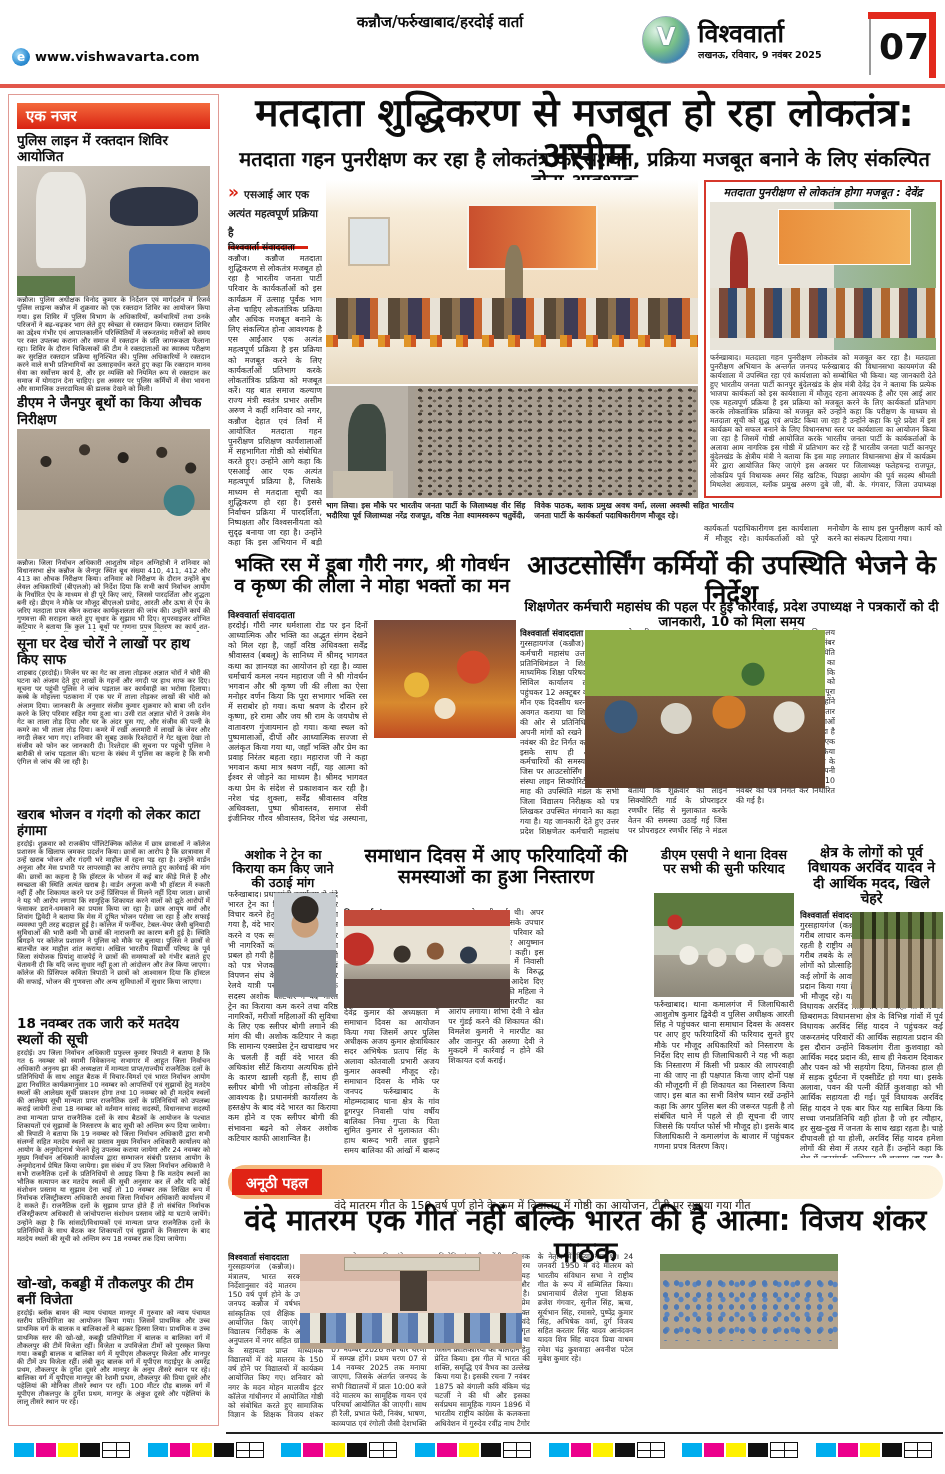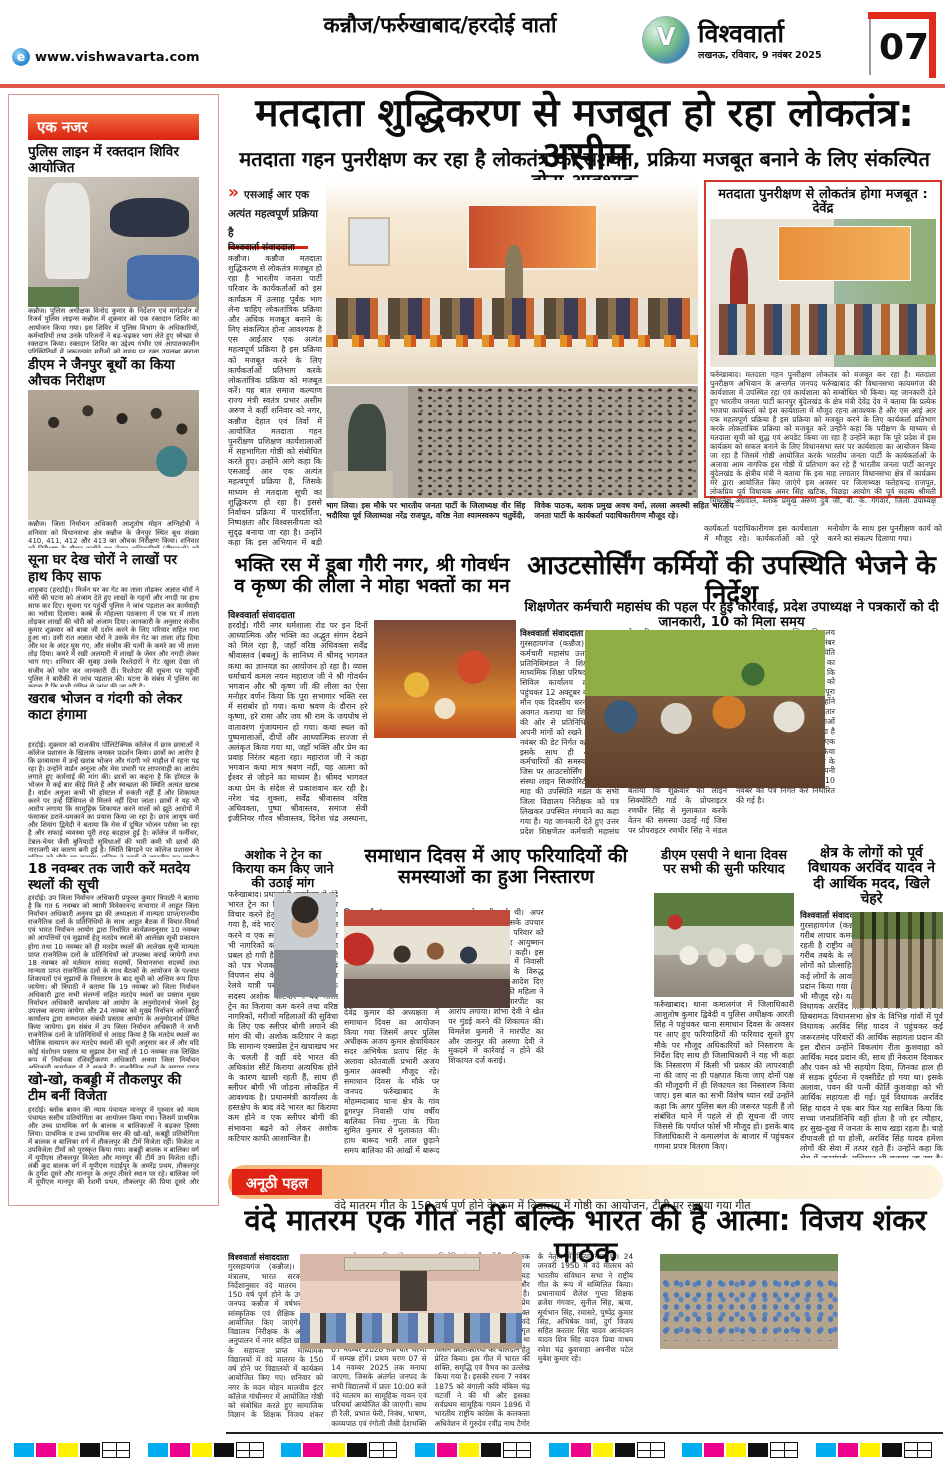--- a/index.html
+++ b/index.html
@@ -12,22 +12,22 @@
   .tiny{font-size:6.9px;line-height:1.17;}
   .byl{font-weight:bold;font-size:9px;color:#0c0c0c;}
   .cols2{column-count:2;column-gap:9px;}
   .cols3{column-count:3;column-gap:9px;}
   .cols4{column-count:4;column-gap:9px;}
   .cols7{column-count:7;column-gap:8px;}
   .photo{position:absolute;overflow:hidden;background:#ccc;}
   .photo-rel{position:relative;overflow:hidden;background:#ccc;width:100%;}
   .pd{position:absolute;}
   .red-rule{background:#e2564a;}
-  #sidebar{position:absolute;left:8px;top:94px;width:211px;height:1112px;
-           border:1px solid #e09a94;box-sizing:border-box;padding:19px;display:flex;flex-direction:column;}
+  #sidebar{position:absolute;left:8px;top:94px;width:211px;height:1332px;
+           border:1px solid #e09a94;box-sizing:border-box;padding:8px;display:flex;flex-direction:column;}
   .s-band{height:26px;background:linear-gradient(180deg,#f46a3c,#d92312);color:#fff;font-weight:bold;
           font-size:15px;line-height:26px;padding-left:9px;box-sizing:border-box;}
   .s-story{display:flex;flex-direction:column;overflow:hidden;}
   .s-head{font-weight:bold;font-size:13.5px;line-height:1.2;padding:3px 0 2px 0;color:#0c0c0c;}
   .s-body{flex:1;overflow:hidden;text-align:justify;}
   .box{position:absolute;border:2px solid #d6372b;box-sizing:border-box;padding:4px;background:#fff;}
   .strip{background:linear-gradient(90deg,#f3b577,#fbeccd 60%,#fdf3de);border-radius:17px;
          display:flex;align-items:center;}
   .strip-label{background:#e02315;color:#fff;font-weight:bold;font-size:14.5px;
                padding:3px 14px;margin-left:4px;}
@@ -43,21 +43,21 @@
   .pagenum span{display:inline-block;border-left:2px solid #9a9a9a;padding-left:8px;
                 font-size:36px;font-weight:bold;line-height:56px;color:#111;}
   .quote-mark{color:#d92312;font-size:17px;font-weight:bold;}
   .quote-txt{font-weight:bold;font-size:10.5px;line-height:1.3;color:#222;}
 </style>
 </head>
 <body>
 
 <div id="page">
 
-  <div class="abs ctr hl" style="left:230px;top:14px;width:420px;font-size:21px;">कन्नौज/फर्रुखाबाद/हरदोई वार्ता</div>
+  <div class="abs ctr hl" style="left:230px;top:14px;width:420px;font-size:15px;">कन्नौज/फर्रुखाबाद/हरदोई वार्ता</div>
 
   <div class="abs" style="left:12px;top:48px;display:flex;align-items:center;gap:5px;">
     <span style="width:18px;height:18px;border-radius:50%;display:inline-block;
                  background:radial-gradient(circle at 35% 35%,#9fd8f7,#2f8fd4 60%,#1b6fb0);
                  color:#fff;font-weight:bold;font-size:12px;text-align:center;line-height:18px;">e</span>
     <span class="hl" style="font-size:13px;">www.vishwavarta.com</span>
   </div>
 
   <div class="abs" style="left:642px;top:16px;display:flex;gap:8px;align-items:center;">
     <span style="width:46px;height:46px;border-radius:50%;display:inline-block;position:relative;
@@ -103,21 +103,21 @@
             linear-gradient(#0000 62%,#ddd5c5 62%),
             linear-gradient(180deg,#b3a696,#8d8070);"></div>
       <div class="s-body tiny">कन्नौज। जिला निर्वाचन अधिकारी आशुतोष मोहन अग्निहोत्री ने शनिवार को विधानसभा क्षेत्र कन्नौज के जैनपुर स्थित बूथ संख्या 410, 411, 412 और 413 का औचक निरीक्षण किया। शनिवार को निरीक्षण के दौरान उन्होंने बूथ लेवल अधिकारियों (बीएलओ) को निर्देश दिया कि सभी कार्य निर्वाचन आयोग के निर्धारित ऐप के माध्यम से ही पूरे किए जाएं, जिससे पारदर्शिता और शुद्धता बनी रहे। डीएम ने मौके पर मौजूद बीएलओ प्रमोद, आरती और ऊषा से ऐप के जरिए मतदाता प्रपत्र स्कैन कराकर कार्यकुशलता की जांच की। उन्होंने कार्य की गुणवत्ता की सराहना करते हुए सुधार के सुझाव भी दिए। सुपरवाइजर शोभित कटियार ने बताया कि कुल 11 बूथों पर गणना प्रपत्र वितरण का कार्य शत-प्रतिशत पूर्ण कर लिया गया है। डीएम ने कहा कि विशेष प्रगाढ़ पुनरीक्षण (एसआईआर) अभियान के तहत सभी कार्य पारदर्शिता और जिम्मेदारी के साथ पूरे किए जाएं।</div>
     </div>
 
     <div class="s-story" style="height:172px;align-items:center;">
       <div class="s-head">सूना घर देख चोरों ने लाखों पर हाथ किए साफ</div>
       <div class="s-body tiny">शाहबाद (हरदोई)। मिर्जन घर का गेट का ताला तोड़कर अज्ञात चोरों ने चोरी की घटना को अंजाम देते हुए लाखों के गहनों और नगदी पर हाथ साफ कर दिए। सूचना पर पहुंची पुलिस ने जांच पड़ताल कर कार्यवाही का भरोसा दिलाया। कस्बे के मोहल्ला पठकाना में एक घर में ताला तोड़कर लाखों की चोरी को अंजाम दिया। जानकारी के अनुसार संजीव कुमार शुक्रवार को बाबा जी दर्शन करने के लिए परिवार सहित गया हुआ था। उसी रात अज्ञात चोरों ने उसके मेन गेट का ताला तोड़ दिया और घर के अंदर घुस गए, और संजीव की पत्नी के कमरे का भी ताला तोड़ दिया। कमरे में रखी अलमारी में लाखों के जेवर और नगदी लेकर भाग गए। शनिवार की सुबह उसके रिश्तेदारों ने गेट खुला देखा तो संजीव को फोन कर जानकारी दी। रिश्तेदार की सूचना पर पहुंची पुलिस ने बारीकी से जांच पड़ताल की। घटना के संबंध में पुलिस का कहना है कि सभी एंगिल से जांच की जा रही है।</div>
     </div>
 
-    <div class="s-story" style="height:210px;gap:16px;">
+    <div class="s-story" style="height:210px;">
       <div class="s-head">खराब भोजन व गंदगी को लेकर काटा हंगामा</div>
       <div class="s-body tiny">हरदोई। शुक्रवार को राजकीय पॉलिटेक्निक कॉलेज में छात्र छात्राओं ने कॉलेज प्रशासन के खिलाफ जमकर प्रदर्शन किया। छात्रों का आरोप है कि छात्रावास में उन्हें खराब भोजन और गंदगी भरे माहौल में रहना पड़ रहा है। उन्होंने वार्डन अनूजा और मेस प्रभारी पर लापरवाही का आरोप लगाते हुए कार्रवाई की मांग की। छात्रों का कहना है कि हॉस्टल के भोजन में कई बार कीड़े मिले हैं और स्वच्छता की स्थिति अत्यंत खराब है। वार्डन अनूजा कभी भी हॉस्टल में रुकती नहीं हैं और शिकायत करने पर उन्हें प्रिंसिपल से मिलने नहीं दिया जाता। छात्रों ने यह भी आरोप लगाया कि सामूहिक शिकायत करने वालों को झूठे आरोपों में फंसाकर डराने-धमकाने का प्रयास किया जा रहा है। छात्र आयुष वर्मा और शिवांग द्विवेदी ने बताया कि मेस में दूषित भोजन परोसा जा रहा है और सफाई व्यवस्था पूरी तरह बदहाल हुई है। कॉलेज में फर्नीचर, टेबल-चेयर जैसी बुनियादी सुविधाओं की भारी कमी भी छात्रों की नाराजगी का कारण बनी हुई है। स्थिति बिगड़ने पर कॉलेज प्रशासन ने पुलिस को मौके पर बुलाया। पुलिस ने छात्रों से बातचीत कर माहौल शांत कराया। अखिल भारतीय विद्यार्थी परिषद के पूर्व जिला संयोजक प्रियांशु वाजपेई ने छात्रों की समस्याओं को गंभीर बताते हुए चेतावनी दी कि यदि जल्द सुधार नहीं हुआ तो आंदोलन और तेज किया जाएगा। कॉलेज की प्रिंसिपल कविता त्रिपाठी ने छात्रों को आश्वासन दिया कि हॉस्टल की सफाई, भोजन की गुणवत्ता और अन्य सुविधाओं में सुधार किया जाएगा।</div>
     </div>
 
     <div class="s-story" style="height:262px;">
       <div class="s-head">18 नवम्बर तक जारी करें मतदेय स्थलों की सूची</div>
       <div class="s-body tiny">हरदोई। उप जिला निर्वाचन अधिकारी प्रफुल्ल कुमार त्रिपाठी ने बताया है कि गत 6 नवम्बर को स्वामी विवेकानन्द सभागार में आहूत जिला निर्वाचन अधिकारी अनुनय झा की अध्यक्षता में मान्यता प्राप्त/राज्यीय राजनैतिक दलों के प्रतिनिधियों के साथ आहूत बैठक में विचार-विमर्श एवं भारत निर्वाचन आयोग द्वारा निर्धारित कार्यक्रमानुसार 10 नवम्बर को आपत्तियों एवं सुझावों हेतु मतदेय स्थलों की आलेख्य सूची प्रकाशन होगा तथा 10 नवम्बर को ही मतदेय स्थलों की आलेख्य सूची मान्यता प्राप्त राजनैतिक दलों के प्रतिनिधियों को उपलब्ध कराई जायेगी तथा 18 नवम्बर को वर्तमान सांसद सदस्यों, विधानसभा सदस्यों तथा मान्यता प्राप्त राजनैतिक दलों के साथ बैठकों के आयोजन के पश्चात शिकायतों एवं सुझावों के निस्तारण के बाद सूची को अन्तिम रूप दिया जायेगा। श्री त्रिपाठी ने बताया कि 19 नवम्बर को जिला निर्वाचन अधिकारी द्वारा सभी संलग्नों सहित मतदेय स्थलों का प्रस्ताव मुख्य निर्वाचन अधिकारी कार्यालय को आयोग के अनुमोदनार्थ भेजने हेतु उपलब्ध कराया जायेगा और 24 नवम्बर को मुख्य निर्वाचन अधिकारी कार्यालय द्वारा सम्भाजन संबंधी प्रस्ताव आयोग के अनुमोदनार्थ प्रेषित किया जायेगा। इस संबंध में उप जिला निर्वाचन अधिकारी ने सभी राजनैतिक दलों के प्रतिनिधियों से आग्रह किया है कि मतदेय स्थलों का भौतिक सत्यापन कर मतदेय स्थलों की सूची अनुसार कर लें और यदि कोई संशोधन प्रस्ताव या सुझाव देना चाहें तो 10 नवम्बर तक लिखित रूप में निर्वाचक रजिस्ट्रीकरण अधिकारी अथवा जिला निर्वाचन अधिकारी कार्यालय में दे सकते हैं। राजनैतिक दलों के सुझाव प्राप्त होते हैं तो संबंधित निर्वाचक रजिस्ट्रीकरण अधिकारी से जांचोपरान्त संशोधन प्रस्ताव जोड़े या घटाये जायेंगे। उन्होंने कहा है कि सांसदों/विधायकों एवं मान्यता प्राप्त राजनैतिक दलों के प्रतिनिधियों के साथ बैठक कर शिकायतों एवं सुझावों के निस्तारण के बाद मतदेय स्थलों की सूची को अन्तिम रूप 18 नवम्बर तक दिया जायेगा।</div>
     </div>
 
     <div class="s-story" style="height:146px;">
@@ -148,21 +148,21 @@
 
   <div class="photo" style="left:326px;top:386px;width:372px;height:112px;background:linear-gradient(90deg,#b9b2a8 0 22%,#a59d92 22%);">
     <span class="pd" style="right:0;top:0;width:76%;height:100%;background-color:#a79d90;background-image:radial-gradient(#3c362e 1.6px,transparent 2.2px),radial-gradient(#6e6356 1.6px,transparent 2.2px);background-size:10px 8px,13px 10px;"></span>
     <span class="pd" style="left:6%;top:16%;width:10%;height:70%;background:#3f4a42;border-radius:40% 40% 0 0;"></span>
     <span class="pd" style="left:2%;bottom:0;width:16%;height:24%;background:#c8bfae;"></span>
   </div>
 
   <div class="abs body-t cols3" style="left:326px;top:501px;width:616px;height:26px;font-size:7.8px;font-weight:bold;">भाग लिया। इस मौके पर भारतीय जनता पार्टी के जिलाध्यक्ष वीर सिंह भदौरिया पूर्व जिलाध्यक्ष नरेंद्र राजपूत, वरिष्ठ नेता श्यामस्वरूप चतुर्वेदी, विवेक पाठक, ब्लाक प्रमुख अवध वर्मा, लल्ला अवस्थी सहित भारतीय जनता पार्टी के कार्यकर्ता पदाधिकारीगण मौजूद रहे।</div>
 
   <div class="box" style="left:704px;top:180px;width:238px;height:318px;">
-    <div class="ctr hl" style="font-size:13px;padding:1px 0 3px 0;">मतदाता पुनरीक्षण से लोकतंत्र होगा मजबूत : देवेंद्र</div>
+    <div class="ctr hl" style="font-size:11px;padding:1px 0 3px 0;font-style:italic;">मतदाता पुनरीक्षण से लोकतंत्र होगा मजबूत : देवेंद्र</div>
     <div class="photo-rel" style="height:148px;background:linear-gradient(90deg,#e8e4da 0 55%,#9fb9a2 55%,#8fae74);">
       <span class="pd" style="left:30%;top:5%;width:58%;height:36%;background:linear-gradient(90deg,#e98f3c,#f3b25c);border:1px solid #fff;"></span>
       <span class="pd" style="left:9%;top:20%;width:8%;height:52%;background:#a03028;border-radius:40% 40% 0 0;"></span>
       <span class="pd" style="left:0;bottom:8%;width:100%;height:34%;background:repeating-linear-gradient(90deg,#e6e0d2 0 9px,#7a4a3a 9px 18px,#324a6e 18px 27px,#d9d3c5 27px 36px,#b0672f 36px 45px);"></span>
     </div>
     <div class="body-t" style="height:136px;font-size:7.4px;line-height:1.22;margin-top:3px;">फर्रुखाबाद। मतदाता गहन पुनरीक्षण लोकतंत्र को मजबूत कर रहा है। मतदाता पुनरीक्षण अभियान के अन्तर्गत जनपद फर्रुखाबाद की विधानसभा कायमगंज की कार्यशाला में उपस्थित रहा एवं कार्यशाला को सम्बोधित भी किया। यह जानकारी देते हुए भारतीय जनता पार्टी कानपुर बुंदेलखंड के क्षेत्र मंत्री देवेंद्र देव ने बताया कि प्रत्येक भाजपा कार्यकर्ता को इस कार्यशाला में मौजूद रहना आवश्यक है और एस आई आर एक महत्वपूर्ण प्रक्रिया है इस प्रक्रिया को मजबूत करने के लिए कार्यकर्ता प्रतिभाग करके लोकतांत्रिक प्रक्रिया को मजबूत करें उन्होंने कहा कि परीक्षण के माध्यम से मतदाता सूची को शुद्ध एवं अपडेट किया जा रहा है उन्होंने कहा कि पूरे प्रदेश में इस कार्यक्रम को सफल बनाने के लिए विधानसभा स्तर पर कार्यशाला का आयोजन किया जा रहा है जिसमें गोष्ठी आयोजित करके भारतीय जनता पार्टी के कार्यकर्ताओं के अलावा आम नागरिक इस गोष्ठी में प्रतिभाग कर रहे हैं भारतीय जनता पार्टी कानपुर बुंदेलखंड के क्षेत्रीय मंत्री ने बताया कि इस माह लगातार विधानसभा क्षेत्र में कार्यक्रम मेरे द्वारा आयोजित किए जाएंगे इस अवसर पर जिलाध्यक्ष फतेहचन्द्र राजपूत, लोकप्रिय पूर्व विधायक अमर सिंह खटिक, पिछड़ा आयोग की पूर्व सदस्य श्रीमती मिथलेश अग्रवाल, ब्लॉक प्रमुख अरुण दुबे जी, बी. के. गंगवार, जिला उपाध्यक्ष श्रीमती रश्मि दुबे अमरदीप दीक्षित एवं विधानसभा संयोजक रामलखन राजपूत जी सहित सभी सम्मानित मण्डल अध्यक्षगण एवं कार्यकर्ता साथी उपस्थित रहे।</div>
   </div>
 
   <div class="abs ctr hl" style="left:228px;top:554px;width:288px;font-size:19px;">भक्ति रस में डूबा गौरी नगर, श्री गोवर्धन व कृष्ण की लीला ने मोहा भक्तों का मन</div>
 

